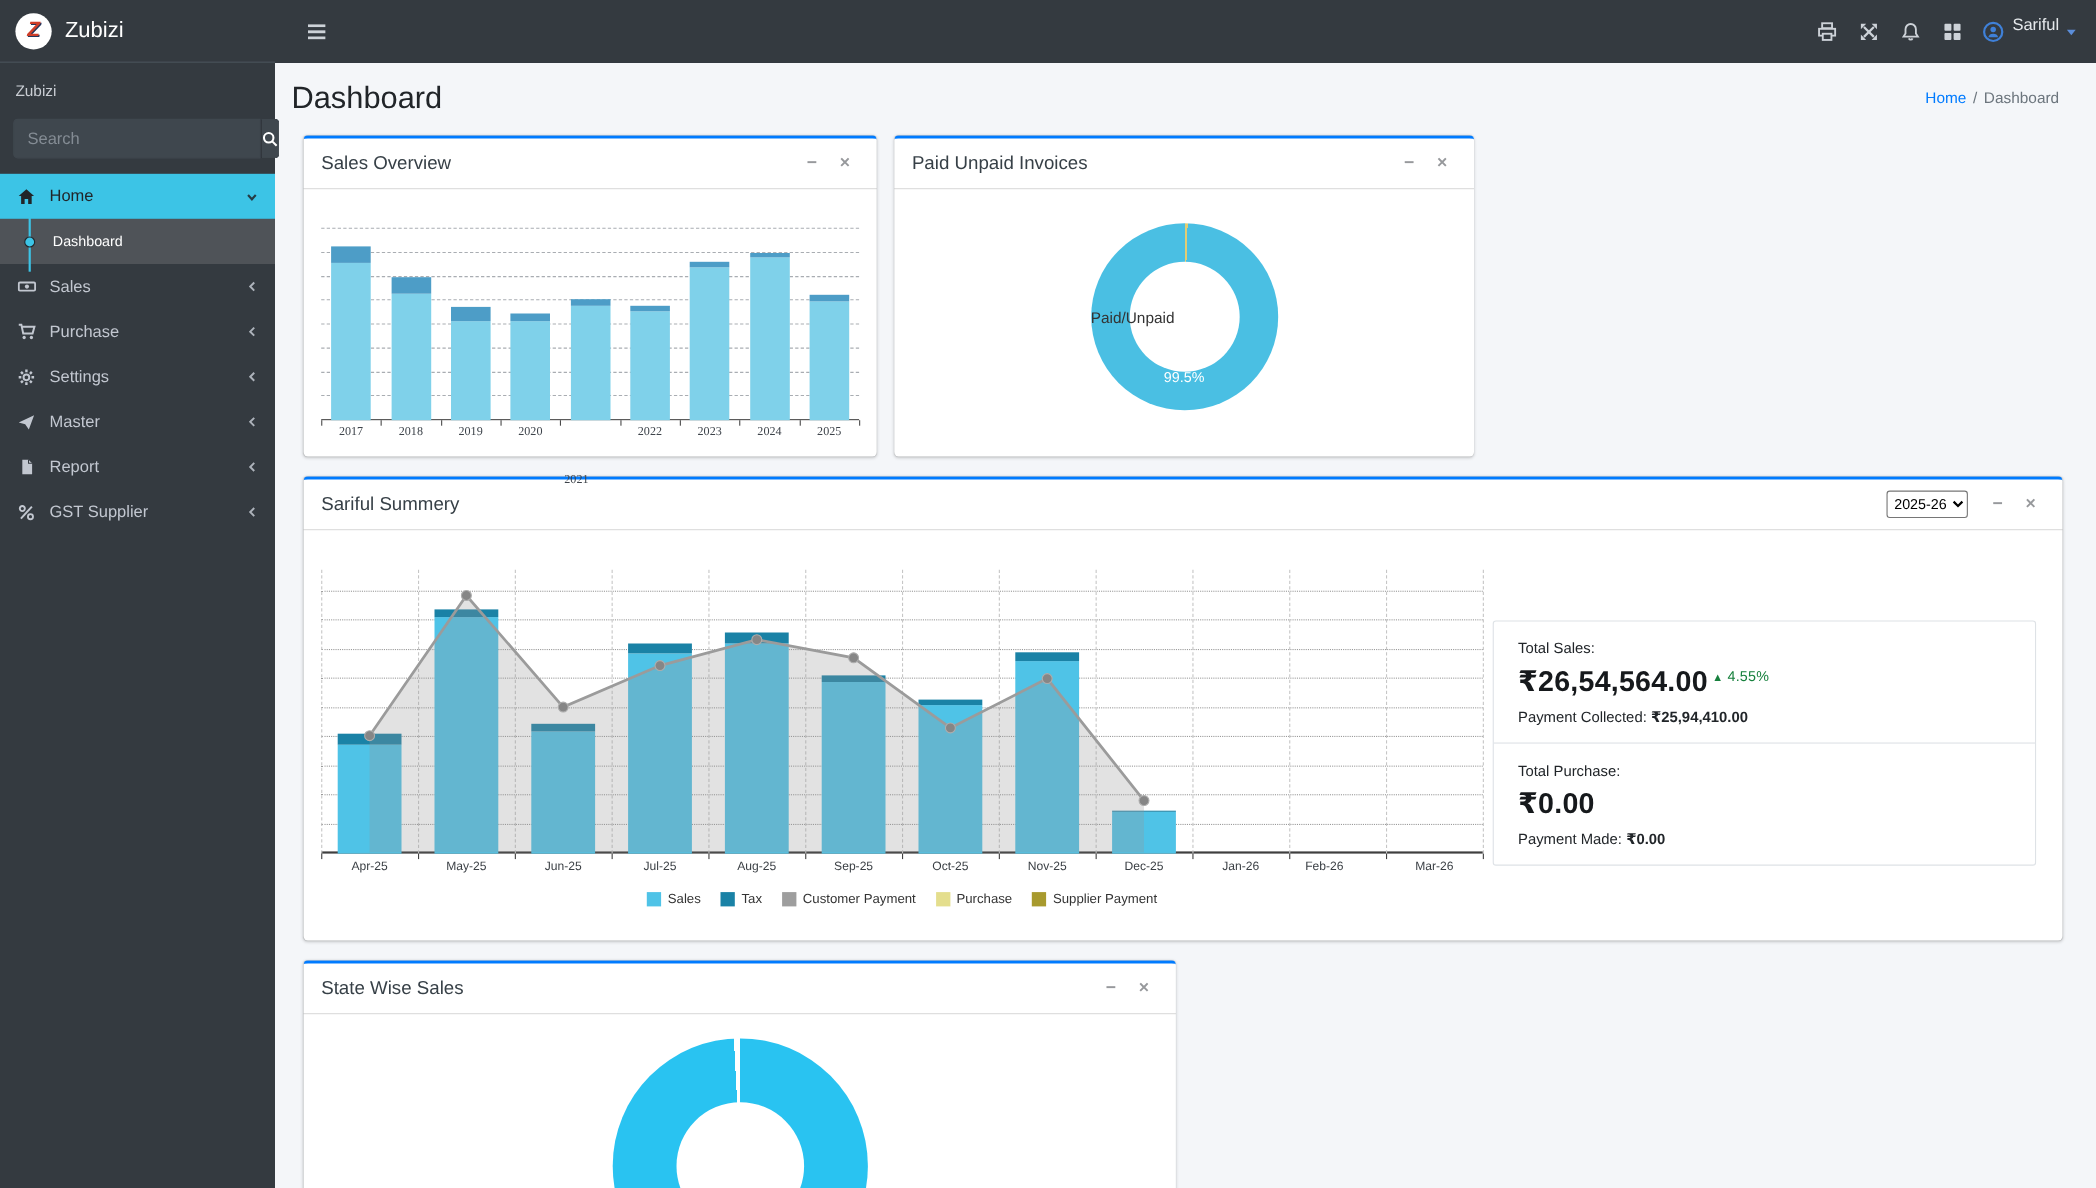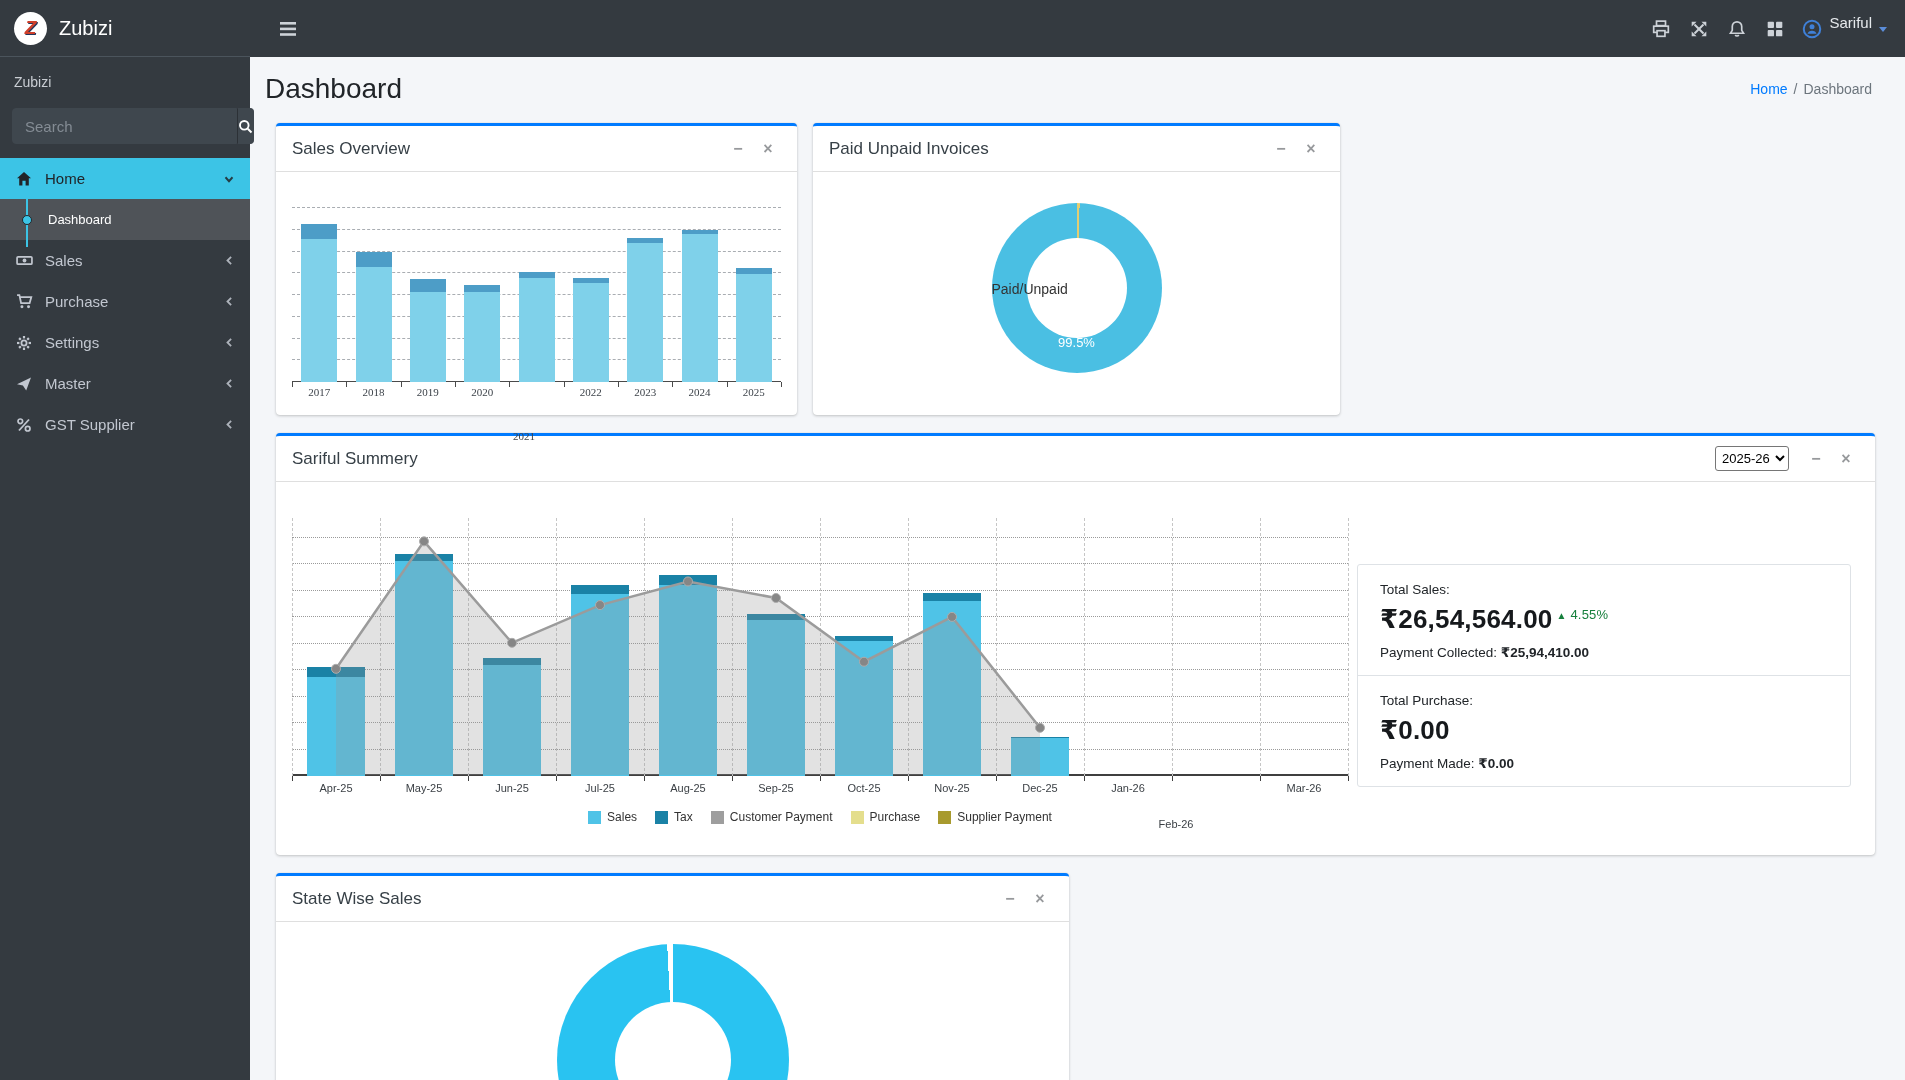--- a/index.html
+++ b/index.html
@@ -192,20 +192,34 @@
           </svg>
         </span>
     </li>
     <li class="nav-item">
       <span class="mi">
           <svg width="16" height="16" viewBox="0 0 16 16">
             <polygon points="1,8.2 15,1.5 10.2,14.5 6.9,9.6" fill="currentColor"></polygon>
           </svg>
         </span>
       <span class="lbl">Master</span>
+      <span class="chev">
+          <svg width="13" height="13" viewBox="0 0 16 16">
+            <polyline points="10,3.5 5.5,8 10,12.5" fill="none" stroke="currentColor" stroke-width="2.2"></polyline>
+          </svg>
+        </span>
+    </li>
+    <li class="nav-item">
+      <span class="mi">
+          <svg width="15" height="15" viewBox="0 0 16 16">
+            <path d="M3.5 1 h6 l3.5 3.5 V15 H3.5 Z" fill="currentColor"></path>
+            <path d="M9.5 1 v3.5 h3.5" fill="none" stroke="#343a40" stroke-width="1"></path>
+          </svg>
+        </span>
+      <span class="lbl">Report</span>
       <span class="chev">
           <svg width="13" height="13" viewBox="0 0 16 16">
             <polyline points="10,3.5 5.5,8 10,12.5" fill="none" stroke="currentColor" stroke-width="2.2"></polyline>
           </svg>
         </span>
     </li>
     <li class="nav-item">
       <span class="mi">
           <svg width="16" height="16" viewBox="0 0 16 16">
             <line x1="13" y1="2.5" x2="3" y2="13.5" stroke="currentColor" stroke-width="1.8"></line>
@@ -458,21 +472,21 @@
               <span style="left: 44px;">Apr-25</span>
               <span style="left: 132px;">May-25</span>
               <span style="left: 220px;">Jun-25</span>
               <span style="left: 308px;">Jul-25</span>
               <span style="left: 396px;">Aug-25</span>
               <span style="left: 484px;">Sep-25</span>
               <span style="left: 572px;">Oct-25</span>
               <span style="left: 660px;">Nov-25</span>
               <span style="left: 748px;">Dec-25</span>
               <span style="left: 836px;">Jan-26</span>
-              <span style="left: 884px; margin-top: 36px;">Feb-26</span>
+              <span style="left: 912px;">Feb-26</span>
               <span style="left: 1012px;">Mar-26</span>
             </div>
           <div class="legend" id="ms-legend">
               <span class="legend-item">
                 <span class="legend-swatch" style="background: rgb(79, 195, 231);"></span>
                 <span>Sales</span>
               </span>
               <span class="legend-item">
                 <span class="legend-swatch" style="background: rgb(26, 130, 166);"></span>
                 <span>Tax</span>

